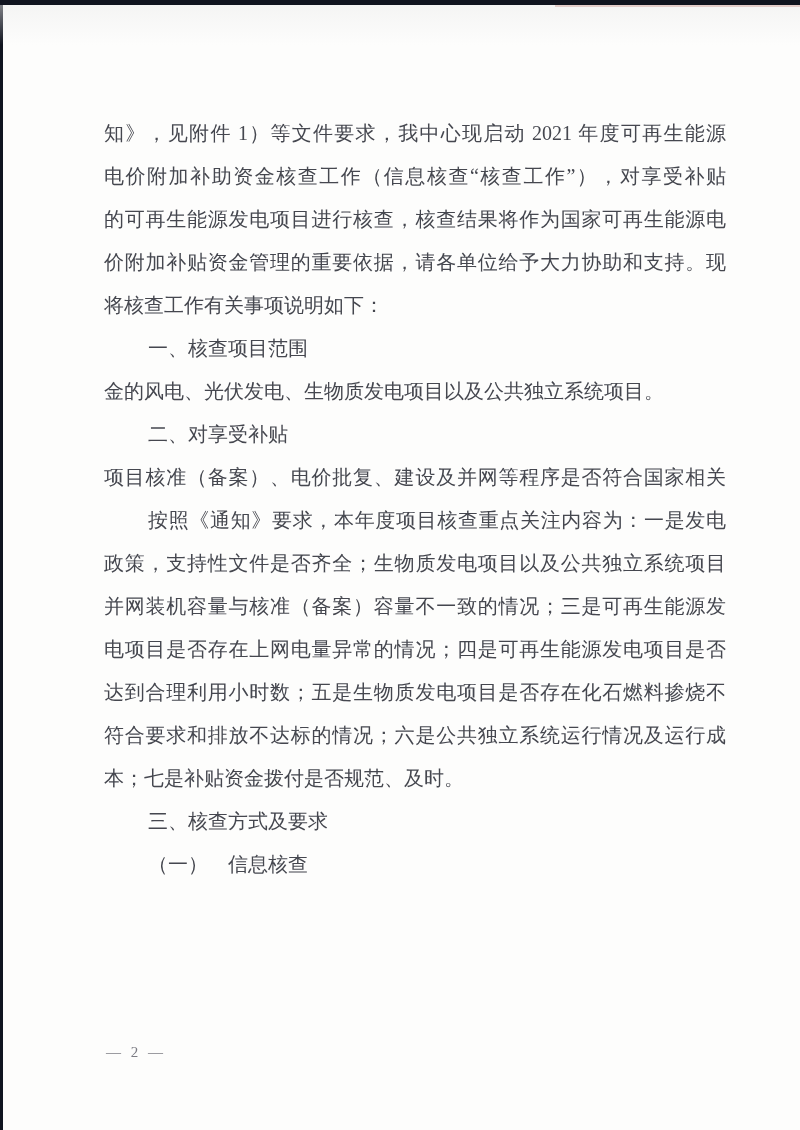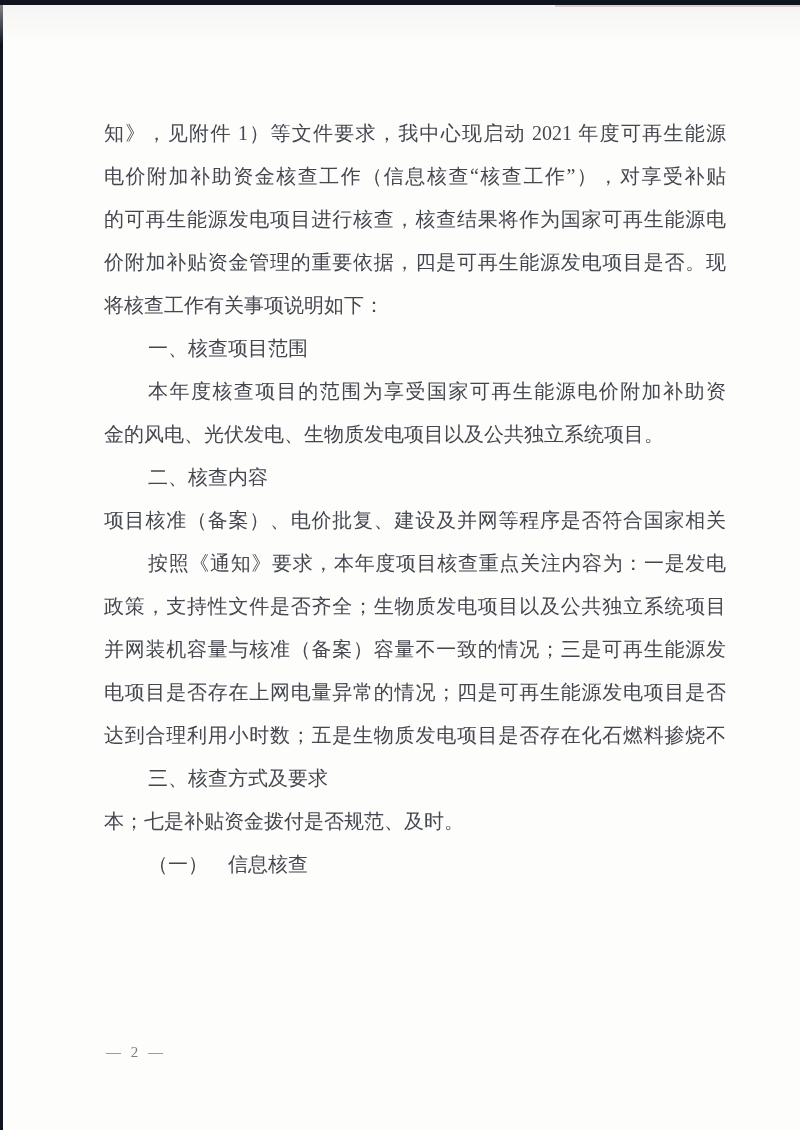--- a/index.html
+++ b/index.html
@@ -84,32 +84,32 @@
 
   <div class="top-bar"></div>
   <div class="accent-line"></div>
   <div class="left-edge"></div>
   <div class="scan-shade"></div>
 
   <div class="text-block">
     <div class="line full">知》，见附件 1）等文件要求，我中心现启动 2021 年度可再生能源</div>
     <div class="line full">电价附加补助资金核查工作（信息核查“核查工作”），对享受补贴</div>
     <div class="line full">的可再生能源发电项目进行核查，核查结果将作为国家可再生能源电</div>
-    <div class="line full">价附加补贴资金管理的重要依据，四是可再生能源发电项目是否。现</div>
+    <div class="line full">价附加补贴资金管理的重要依据，请各单位给予大力协助和支持。现</div>
     <div class="line short">将核查工作有关事项说明如下：</div>
     <div class="line short indent">一、核查项目范围</div>
-    <div class="line full indent">本年度核查项目的范围为享受国家可再生能源电价附加补助资</div>
     <div class="line short">金的风电、光伏发电、生物质发电项目以及公共独立系统项目。</div>
-    <div class="line short indent">二、核查内容</div>
+    <div class="line short indent">二、对享受补贴</div>
     <div class="line full">项目核准（备案）、电价批复、建设及并网等程序是否符合国家相关</div>
     <div class="line full indent">按照《通知》要求，本年度项目核查重点关注内容为：一是发电</div>
     <div class="line full">政策，支持性文件是否齐全；生物质发电项目以及公共独立系统项目</div>
     <div class="line full">并网装机容量与核准（备案）容量不一致的情况；三是可再生能源发</div>
     <div class="line full">电项目是否存在上网电量异常的情况；四是可再生能源发电项目是否</div>
     <div class="line full">达到合理利用小时数；五是生物质发电项目是否存在化石燃料掺烧不</div>
+    <div class="line full">符合要求和排放不达标的情况；六是公共独立系统运行情况及运行成</div>
+    <div class="line short">本；七是补贴资金拨付是否规范、及时。</div>
     <div class="line short indent">三、核查方式及要求</div>
-    <div class="line short">本；七是补贴资金拨付是否规范、及时。</div>
     <div class="line short indent">（一）　信息核查</div>
   </div>
 
   <div class="page-number">— 2 —</div>
 
 </div>
 
 </body></html>

